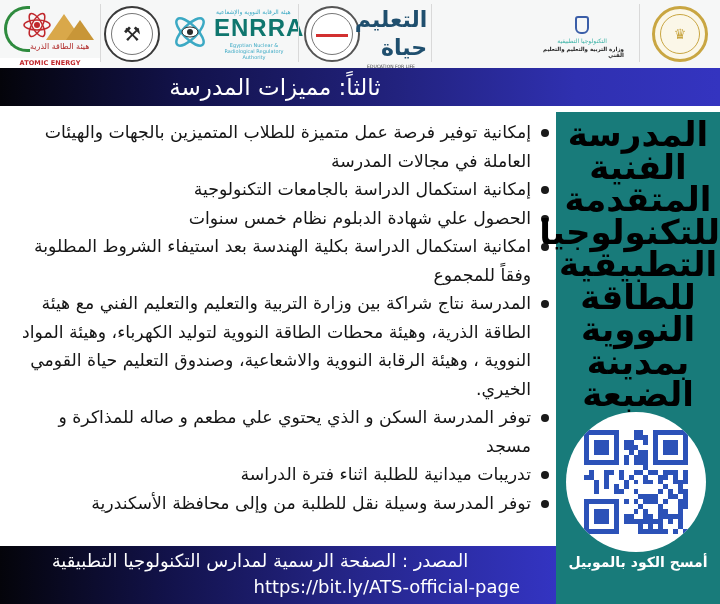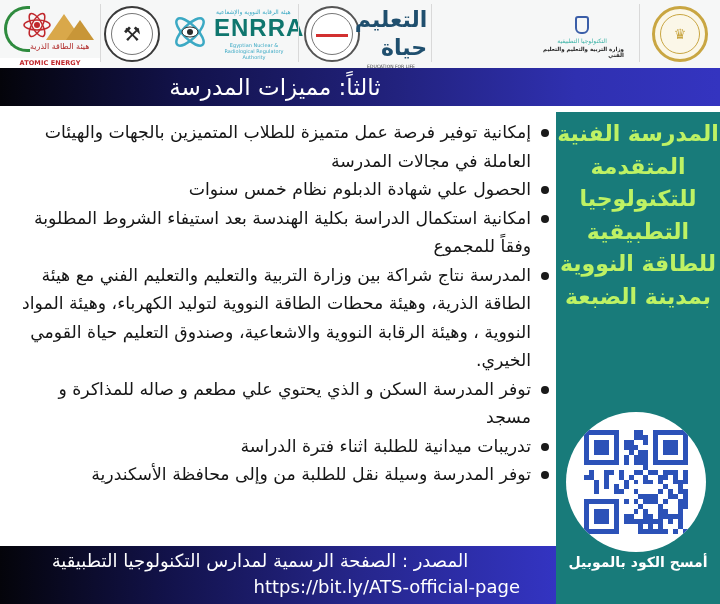--- a/index.html
+++ b/index.html
@@ -80,22 +80,22 @@
     }
     .features li .bullet {
       position: absolute; right: -18px; top: 11px; width: 8px; height: 8px; border-radius: 50%; background: #1a1a1a;
     }
 
     
     .sidebar {
       position: absolute; left: 556px; top: 112px; width: 164px; height: 492px; background: #187b7a;
     }
     .sidebar .name {
-      direction: rtl; text-align: center; color: #bef264; font-weight: bold;
-      font-size: 22px; line-height: 32.5px; padding-top: 6px;
+      direction: rtl; text-align: center; color: #000000; font-weight: bold;
+      font-size: 34px; line-height: 32.5px; padding-top: 6px;
     }
     .qr-wrap {
       position: absolute; left: 10px; top: 300px; width: 140px; height: 140px; border-radius: 50%;
       background: #fff; display: flex; align-items: center; justify-content: center; overflow: hidden;
     }
     .qr { width: 104px; height: 104px; display: grid; grid-template-columns: repeat(21, 1fr); grid-template-rows: repeat(21, 1fr); }
     .qr span { display: block; }
     .qr span.on { background: #2c52b8; }
     .sidebar .cta {
       position: absolute; left: 0; top: 440px; width: 164px; direction: rtl; text-align: center;
@@ -180,20 +180,21 @@
   </div>
 </div>
 
 <div class="title-bar">
   <div class="title">ثالثاً: مميزات المدرسة</div>
 </div>
 
 <div class="content">
   <ul class="features">
     <li><span class="bullet"></span><span>إمكانية توفير فرصة عمل متميزة للطلاب المتميزين بالجهات والهيئات العاملة في مجالات المدرسة</span></li>
+    <li><span class="bullet"></span><span>إمكانية استكمال الدراسة بالجامعات التكنولوجية</span></li>
     <li><span class="bullet"></span><span>الحصول علي شهادة الدبلوم نظام خمس سنوات</span></li>
     <li><span class="bullet"></span><span>امكانية استكمال الدراسة بكلية الهندسة بعد استيفاء الشروط المطلوبة وفقاً للمجموع</span></li>
     <li><span class="bullet"></span><span>المدرسة نتاج شراكة بين وزارة التربية والتعليم والتعليم الفني مع هيئة الطاقة الذرية، وهيئة محطات الطاقة النووية لتوليد الكهرباء، وهيئة المواد النووية ، وهيئة الرقابة النووية والاشعاعية، وصندوق التعليم حياة القومي الخيري.</span></li>
     <li><span class="bullet"></span><span>توفر المدرسة السكن و الذي يحتوي علي مطعم و صاله للمذاكرة و مسجد</span></li>
     <li><span class="bullet"></span><span>تدريبات ميدانية للطلبة اثناء فترة الدراسة</span></li>
     <li><span class="bullet"></span><span>توفر المدرسة وسيلة نقل للطلبة من وإلى محافظة الأسكندرية</span></li>
   </ul>
 </div>
 
 <div class="sidebar">

